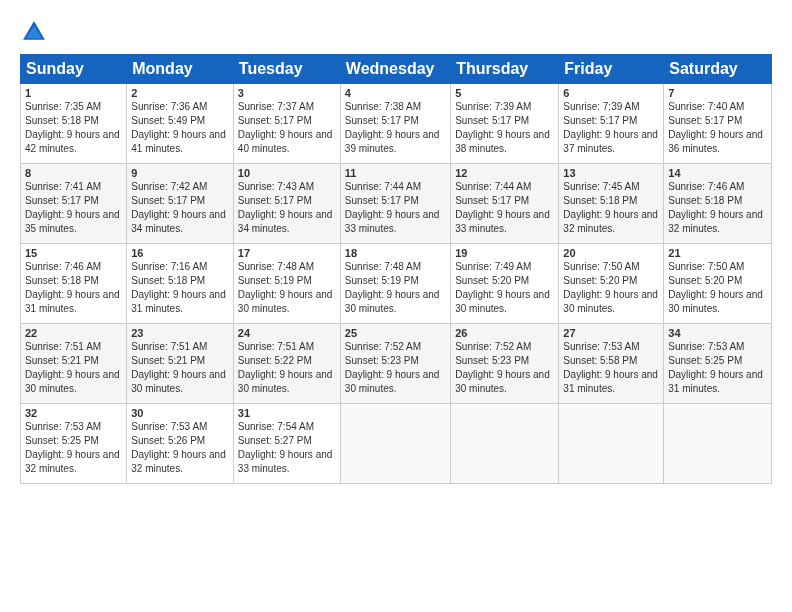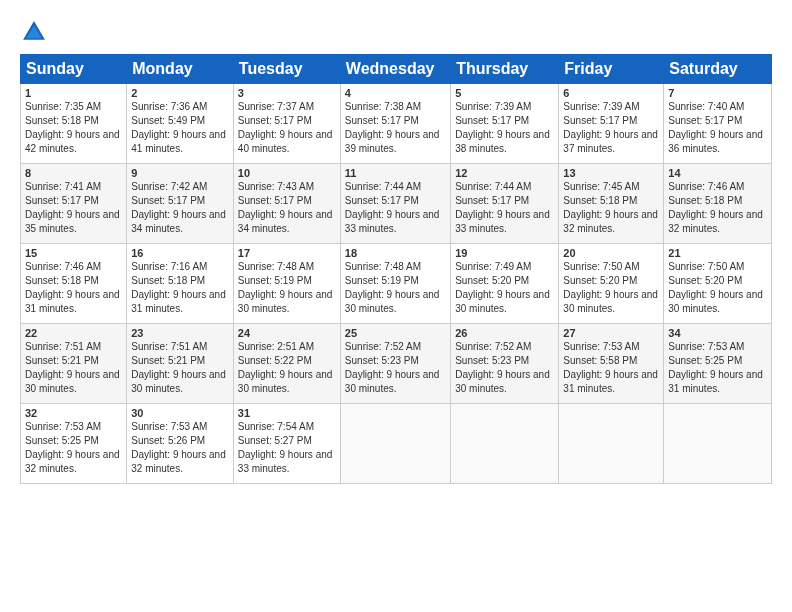--- a/index.html
+++ b/index.html
@@ -292,21 +292,21 @@
           </td>
           <td>
             <span class="day-num">23</span>
             <div class="day-info">Sunrise: 7:51 AM
 Sunset: 5:21 PM
 Daylight: 9 hours
 and 30 minutes.</div>
           </td>
           <td>
             <span class="day-num">24</span>
-            <div class="day-info">Sunrise: 2:51 AM
+            <div class="day-info">Sunrise: 7:51 AM
 Sunset: 5:22 PM
 Daylight: 9 hours
 and 30 minutes.</div>
           </td>
           <td>
             <span class="day-num">25</span>
             <div class="day-info">Sunrise: 7:52 AM
 Sunset: 5:23 PM
 Daylight: 9 hours
 and 30 minutes.</div>

